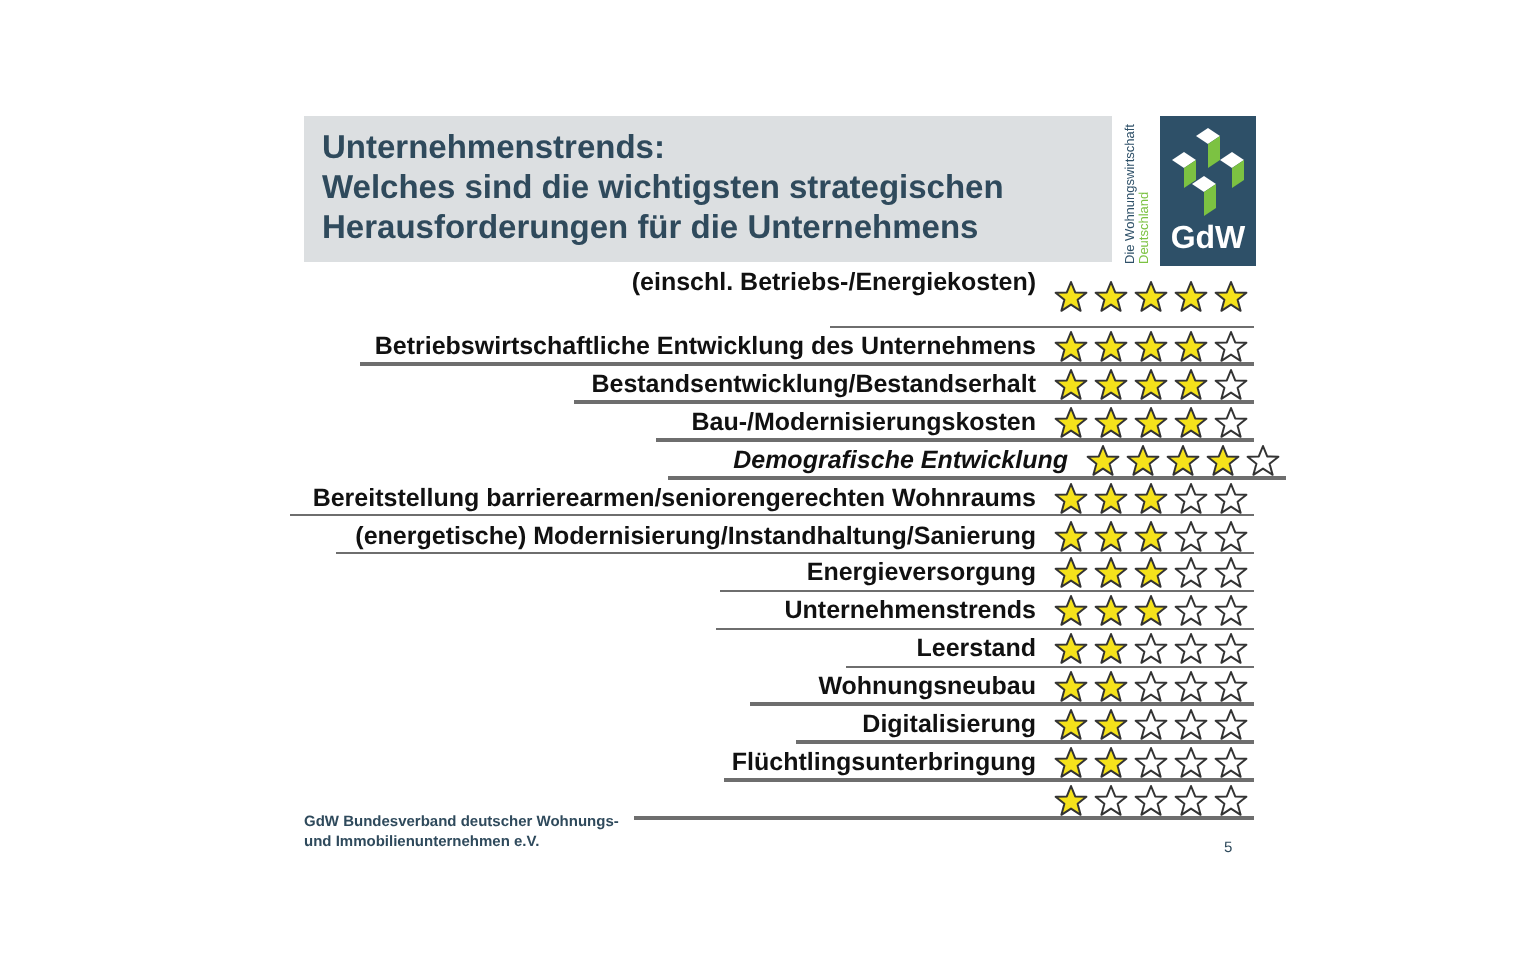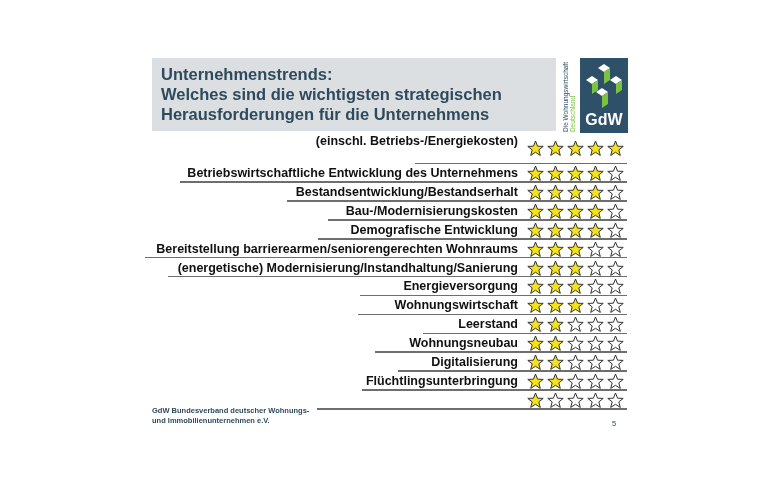--- a/index.html
+++ b/index.html
@@ -135,21 +135,21 @@
           <path d="M8.5,1 L10.6,6.2 L16.2,6.4 L11.8,9.9 L13.3,15.4 L8.5,12.3 L3.7,15.4 L5.2,9.9 L0.8,6.4 L6.4,6.2 Z" fill="#f5e21b" stroke="#333333" stroke-width="1" stroke-linejoin="round"></path>
         </svg>
         <svg class="star" viewBox="0 0 17 17">
           <path d="M8.5,1 L10.6,6.2 L16.2,6.4 L11.8,9.9 L13.3,15.4 L8.5,12.3 L3.7,15.4 L5.2,9.9 L0.8,6.4 L6.4,6.2 Z" fill="#f5e21b" stroke="#333333" stroke-width="1" stroke-linejoin="round"></path>
         </svg>
         <svg class="star" viewBox="0 0 17 17">
           <path d="M8.5,1 L10.6,6.2 L16.2,6.4 L11.8,9.9 L13.3,15.4 L8.5,12.3 L3.7,15.4 L5.2,9.9 L0.8,6.4 L6.4,6.2 Z" fill="#ffffff" stroke="#333333" stroke-width="1" stroke-linejoin="round"></path>
         </svg>
       </div>
     </div>
-    <div class="row" style="top: 220.7px; left: 0px; width: 627px; height: 18.9px;">
+    <div class="row" style="top: 220.7px; left: 16px; width: 627px; height: 18.9px; font-style: italic;">
       <div class="line" style="left: 318px;"></div>
       <div class="label" style="top: 2px;">
         <div>Demografische Entwicklung</div>
       </div>
       <div class="stars" style="top: 1px;">
         <svg class="star" viewBox="0 0 17 17">
           <path d="M8.5,1 L10.6,6.2 L16.2,6.4 L11.8,9.9 L13.3,15.4 L8.5,12.3 L3.7,15.4 L5.2,9.9 L0.8,6.4 L6.4,6.2 Z" fill="#f5e21b" stroke="#333333" stroke-width="1" stroke-linejoin="round"></path>
         </svg>
         <svg class="star" viewBox="0 0 17 17">
           <path d="M8.5,1 L10.6,6.2 L16.2,6.4 L11.8,9.9 L13.3,15.4 L8.5,12.3 L3.7,15.4 L5.2,9.9 L0.8,6.4 L6.4,6.2 Z" fill="#f5e21b" stroke="#333333" stroke-width="1" stroke-linejoin="round"></path>
@@ -230,21 +230,21 @@
           <path d="M8.5,1 L10.6,6.2 L16.2,6.4 L11.8,9.9 L13.3,15.4 L8.5,12.3 L3.7,15.4 L5.2,9.9 L0.8,6.4 L6.4,6.2 Z" fill="#ffffff" stroke="#333333" stroke-width="1" stroke-linejoin="round"></path>
         </svg>
         <svg class="star" viewBox="0 0 17 17">
           <path d="M8.5,1 L10.6,6.2 L16.2,6.4 L11.8,9.9 L13.3,15.4 L8.5,12.3 L3.7,15.4 L5.2,9.9 L0.8,6.4 L6.4,6.2 Z" fill="#ffffff" stroke="#333333" stroke-width="1" stroke-linejoin="round"></path>
         </svg>
       </div>
     </div>
     <div class="row" style="top: 296.3px; left: 0px; width: 627px; height: 18.9px;">
       <div class="line" style="left: 358px;"></div>
       <div class="label" style="top: 2px;">
-        <div>Wohnungswirtschaft</div>
+        <div>Unternehmenstrends</div>
       </div>
       <div class="stars" style="top: 1px;">
         <svg class="star" viewBox="0 0 17 17">
           <path d="M8.5,1 L10.6,6.2 L16.2,6.4 L11.8,9.9 L13.3,15.4 L8.5,12.3 L3.7,15.4 L5.2,9.9 L0.8,6.4 L6.4,6.2 Z" fill="#f5e21b" stroke="#333333" stroke-width="1" stroke-linejoin="round"></path>
         </svg>
         <svg class="star" viewBox="0 0 17 17">
           <path d="M8.5,1 L10.6,6.2 L16.2,6.4 L11.8,9.9 L13.3,15.4 L8.5,12.3 L3.7,15.4 L5.2,9.9 L0.8,6.4 L6.4,6.2 Z" fill="#f5e21b" stroke="#333333" stroke-width="1" stroke-linejoin="round"></path>
         </svg>
         <svg class="star" viewBox="0 0 17 17">
           <path d="M8.5,1 L10.6,6.2 L16.2,6.4 L11.8,9.9 L13.3,15.4 L8.5,12.3 L3.7,15.4 L5.2,9.9 L0.8,6.4 L6.4,6.2 Z" fill="#f5e21b" stroke="#333333" stroke-width="1" stroke-linejoin="round"></path>

